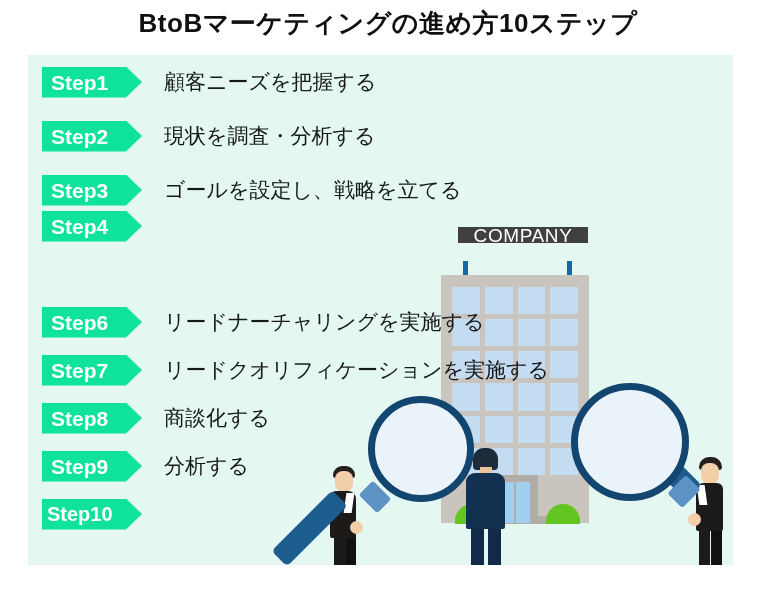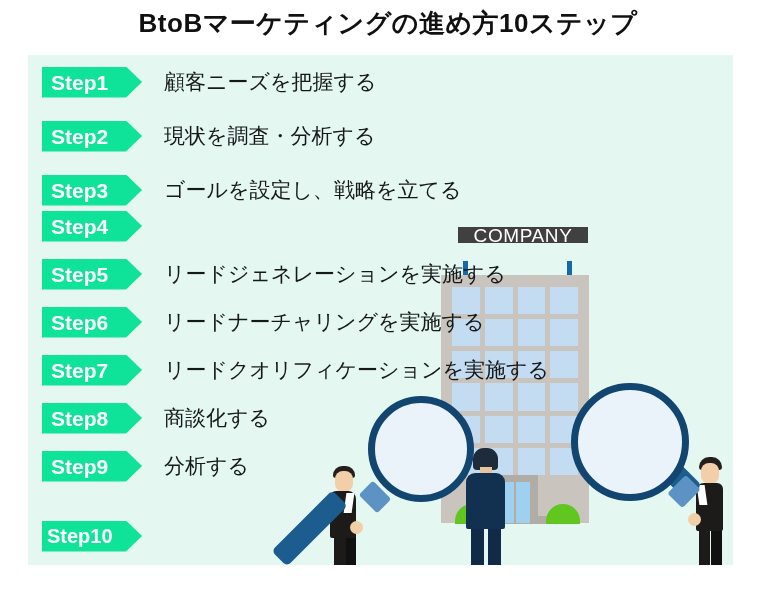--- a/index.html
+++ b/index.html
@@ -384,26 +384,20 @@
           </div>
         <div class="step-text">ゴールを設定し、戦略を立てる</div>
       </div>
 
       <div class="row" style="top:154px">
         <div class="badge">
             <span class="badge-label">Step4</span>
           </div>
       </div>
 
-      <div class="row" style="top:202px">
-        <div class="badge">
-            <span class="badge-label">Step5</span>
-          </div>
-        <div class="step-text">リードジェネレーションを実施する</div>
-      </div>
 
       <div class="row" style="top:250px">
         <div class="badge">
             <span class="badge-label">Step6</span>
           </div>
         <div class="step-text">リードナーチャリングを実施する</div>
       </div>
 
       <div class="row" style="top:298px">
         <div class="badge">
@@ -419,21 +413,21 @@
         <div class="step-text">商談化する</div>
       </div>
 
       <div class="row" style="top:394px">
         <div class="badge">
             <span class="badge-label">Step9</span>
           </div>
         <div class="step-text">分析する</div>
       </div>
 
-      <div class="row" style="top:464px">
+      <div class="row" style="top:442px">
         <div class="badge wide">
             <span class="badge-label">Step10</span>
           </div>
       </div>
 
     </div>
   </div>
 </div>
 
 </body></html>

